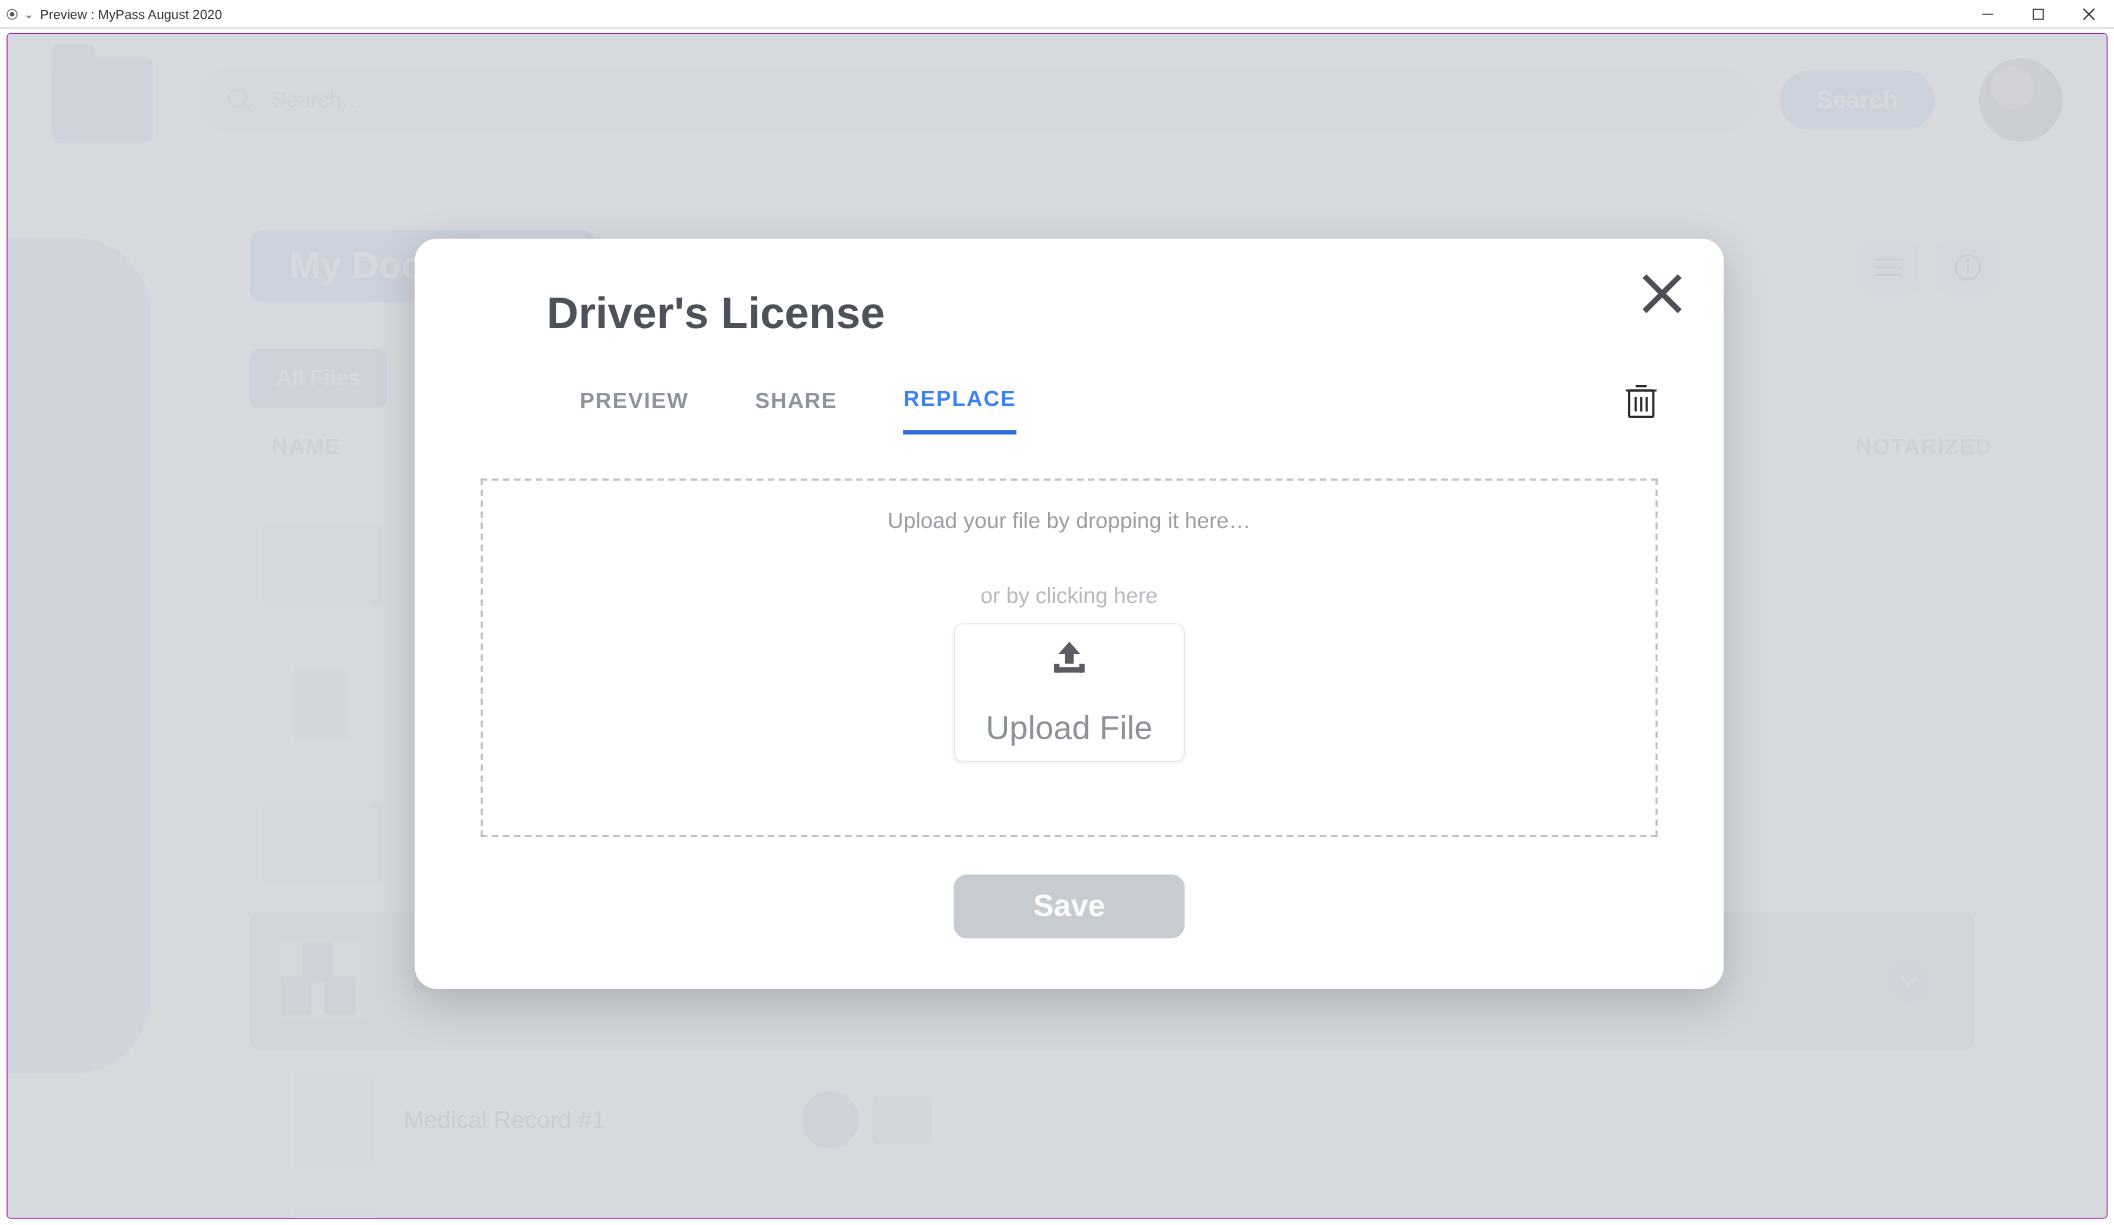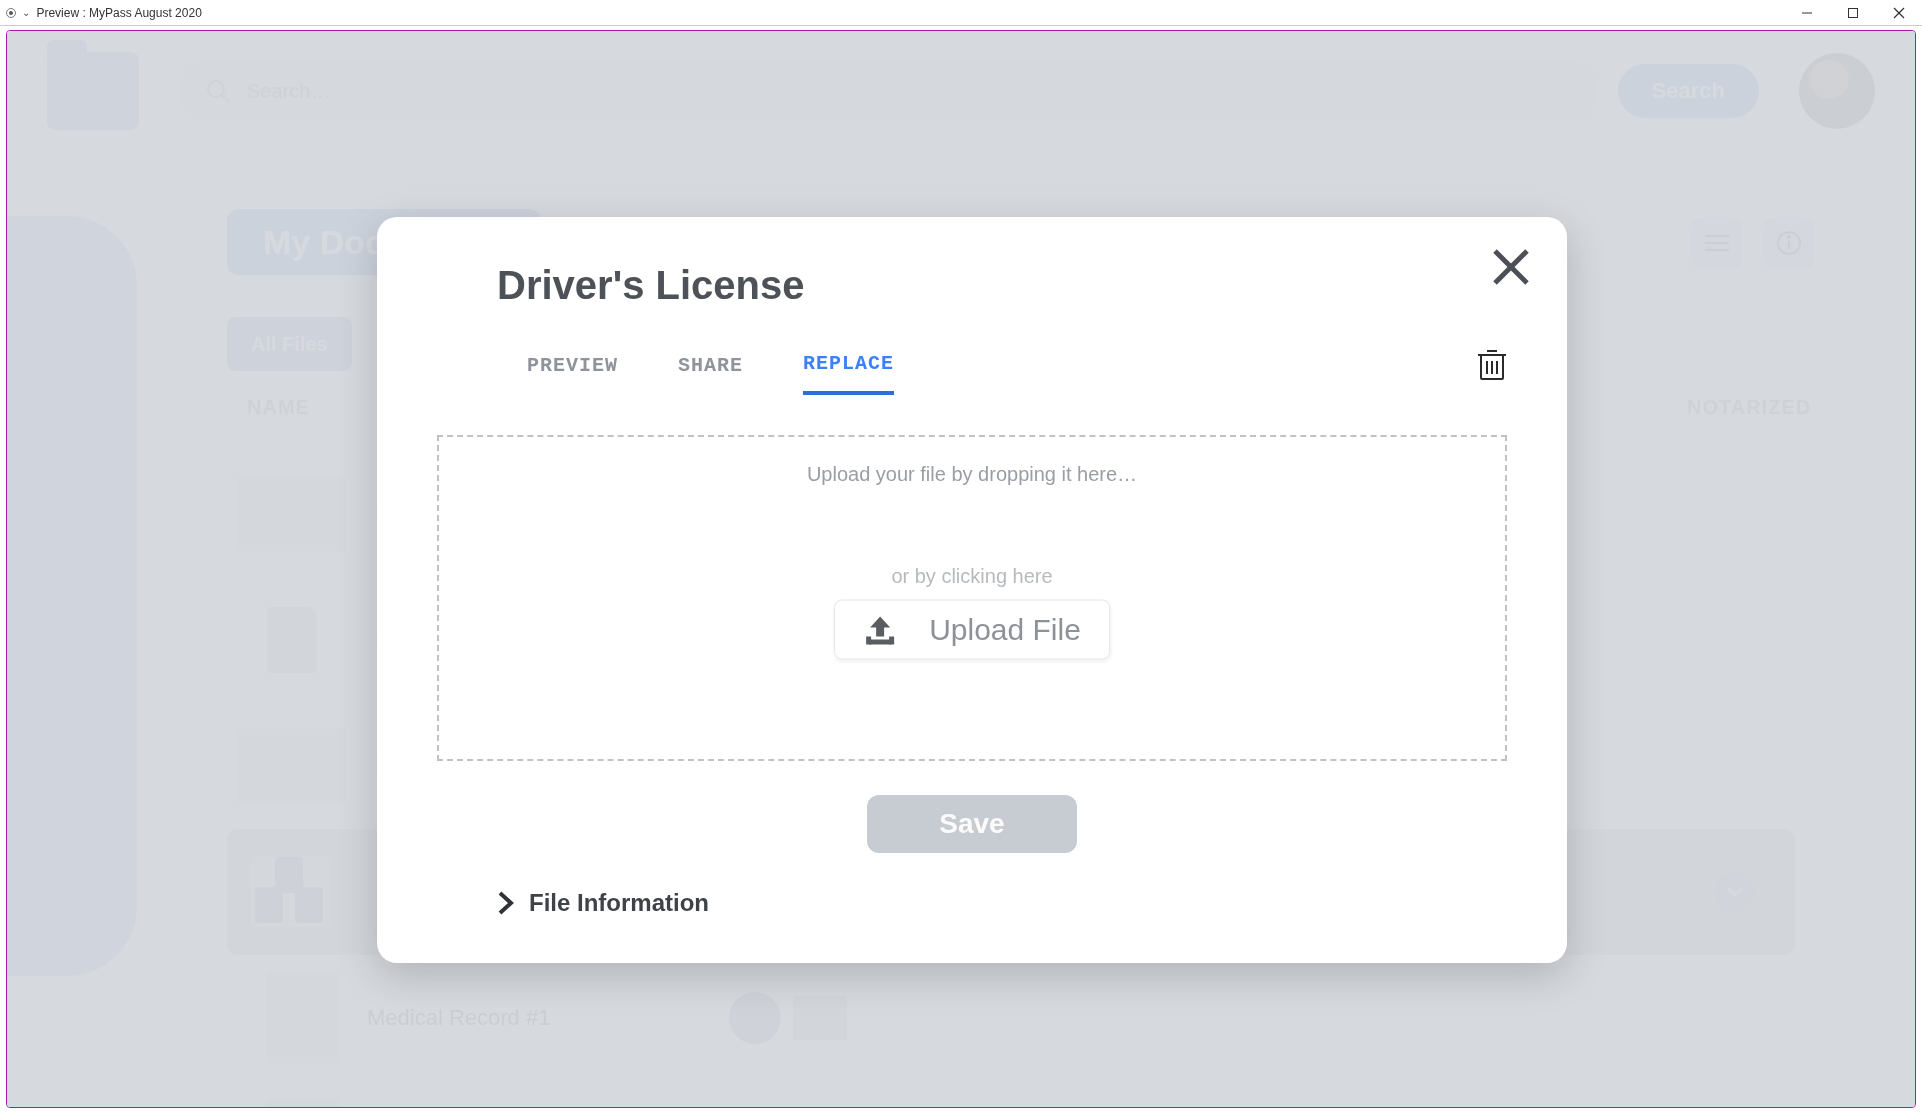--- a/index.html
+++ b/index.html
@@ -55,31 +55,31 @@
   .shared .fold { width:54px; height:44px; background:#cfd2d6; border-radius:4px; }
   .row-chev { position:absolute; right:40px; width:40px; height:40px; border-radius:50%; background:#c8ccd1; display:flex; align-items:center; justify-content:center; color:#fff; }
 
   .top-icons { position:absolute; right:100px; top:186px; display:flex; gap:20px; }
   .icon-btn { width:52px; height:52px; border-radius:10px; background:#ececee; display:flex; align-items:center; justify-content:center; }
 
   
   .modal { position:absolute; z-index:10; left:370px; top:186px; width:1190px; background:#fff; border-radius:20px; box-shadow: 0 12px 40px rgba(0,0,0,0.18); padding:46px 60px 46px 60px; }
   .modal-close { position:absolute; top:30px; right:36px; cursor:pointer; }
   .modal-title { font-size:40px; font-weight:600; color:#4d5258; margin-left:60px; }
-  .modal-tabs { display:flex; gap:60px; margin-top:44px; margin-left:90px; align-items:center; position:relative;font-family:Liberation Mono, monospace; }
+  .modal-tabs { display:flex; gap:60px; margin-top:44px; margin-left:90px; align-items:center; position:relative; }
   .modal-tab { font-size:20px; font-weight:600; letter-spacing:1px; color:#8f949b; padding-bottom:16px; }
   .modal-tab.active { color:#3b82f6; border-bottom:4px solid #2c6fd6; }
   .trash { position:absolute; right:60px; top:130px; }
   .trash svg { stroke:#2a2a2a; }
 
   .dropzone { margin-top:40px; border:2px dashed #bfc2c6; height:326px; position:relative; padding:26px 32px; }
   .drop-hint { color:#9a9ea4; font-size:20px;text-align:center; }
   .drop-center { position:absolute; left:50%; top:50%; transform:translate(-50%,-50%); text-align:center; }
   .drop-sub { color:#b6babf; font-size:20px; margin-bottom:12px;margin-top:28px; }
-  .upload-btn { display:inline-flex; align-items:center; gap:32px; border:1px solid #e3e5e8; border-radius:8px; padding:12px 28px; font-size:30px; color:#8d9298; box-shadow:0 2px 4px rgba(0,0,0,0.06); }
+  .upload-btn { display:inline-flex; align-items:center; gap:32px; border:1px solid #e3e5e8; border-radius:8px; padding:12px 28px; font-size:30px; color:#8d9298; box-shadow:0 2px 4px rgba(0,0,0,0.06);flex-direction:column; }
 
   .save-btn { display:block; margin:34px auto 0; width:210px; height:58px; border:none; border-radius:12px; background:#c7ccd2; color:#fbfbfc; font-size:28px; font-weight:600; }
 
   .file-info { display:flex; align-items:center; gap:14px; margin-top:36px; margin-left:60px; font-size:24px; font-weight:600; color:#3f4348; }
 </style>
 </head>
 <body>
 
 <div class="titlebar">
   <div class="titlebar-left">
@@ -249,21 +249,15 @@
           </svg>
           <span>Upload File</span>
         </div>
       </div>
     </div>
 
     <button class="save-btn">
       <span>Save</span>
     </button>
 
-    <div class="file-info">
-      <svg width="18" height="26" stroke="#2f3236" stroke-width="4" fill="none">
-        <polyline points="3,3 14,13 3,23"></polyline>
-      </svg>
-      <span>File Information</span>
-    </div>
   </div>
 
 </div>
 
 </body></html>

